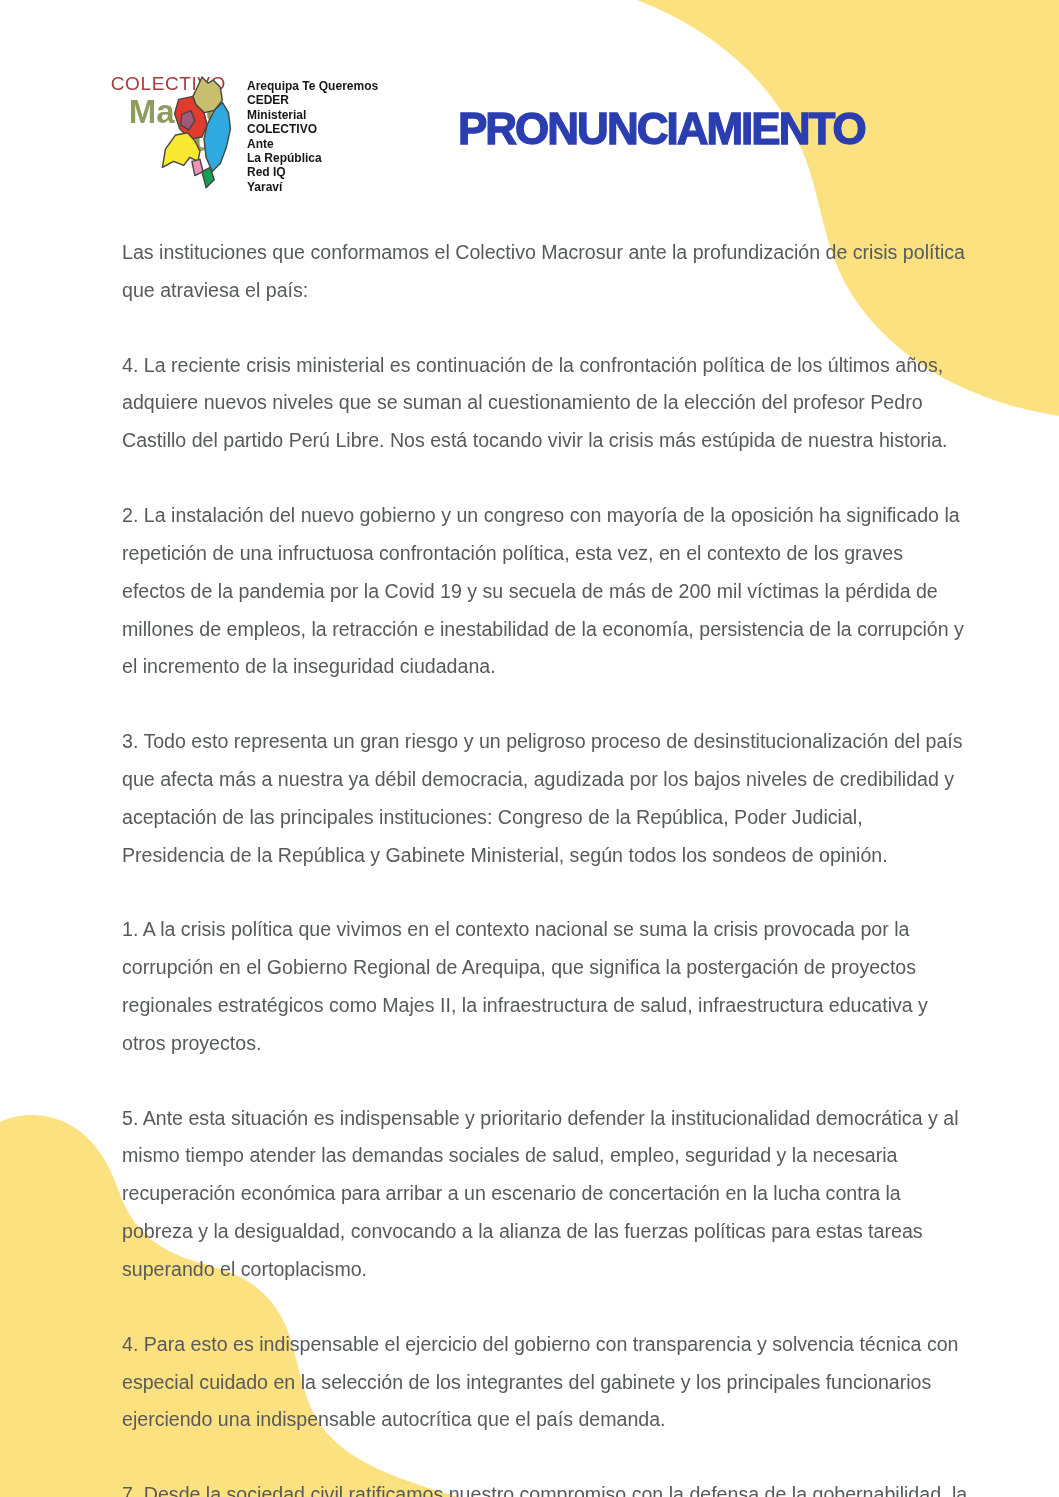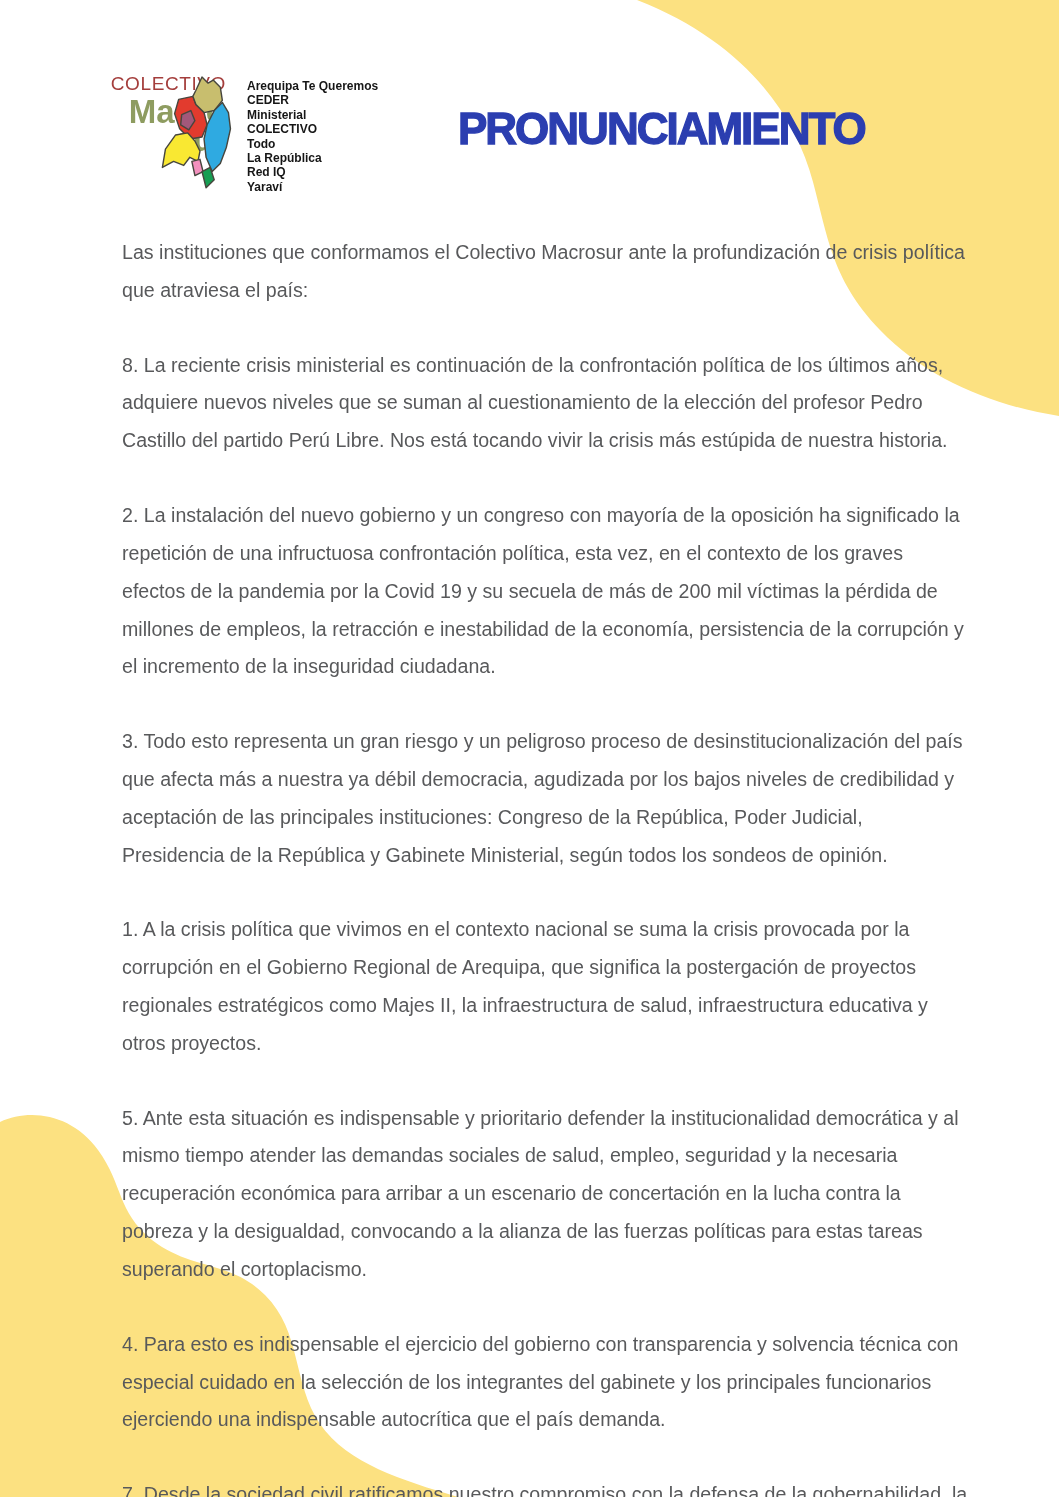--- a/index.html
+++ b/index.html
@@ -93,31 +93,31 @@
     <polygon class="r-plum" points="20,40 29,36 33,46 27,55 19,50"></polygon>
     <polygon class="r-pink" points="30,86 38,84 41,96 33,100"></polygon>
     <polygon class="r-green" points="40,96 48,92 52,104 44,112"></polygon>
   </svg>
 
   <ul class="members">
     <li>Arequipa Te Queremos</li>
     <li>CEDER</li>
     <li>Ministerial</li>
     <li>COLECTIVO</li>
-    <li>Todo</li>
+    <li>Ante</li>
     <li>La República</li>
     <li>Red IQ</li>
     <li>Yaraví</li>
   </ul>
 
   <h1 class="page-title">PRONUNCIAMIENTO</h1>
 
   <main class="statement">
     <p>Las instituciones que conformamos el Colectivo Macrosur ante la profundización de crisis política que atraviesa el país:</p>
-    <p>8. La reciente crisis ministerial es continuación de la confrontación política de los últimos años, adquiere nuevos niveles que se suman al cuestionamiento de la elección del profesor Pedro Castillo del partido Perú Libre. Nos está tocando vivir la crisis más estúpida de nuestra historia.</p>
+    <p>4. La reciente crisis ministerial es continuación de la confrontación política de los últimos años, adquiere nuevos niveles que se suman al cuestionamiento de la elección del profesor Pedro Castillo del partido Perú Libre. Nos está tocando vivir la crisis más estúpida de nuestra historia.</p>
     <p>2. La instalación del nuevo gobierno y un congreso con mayoría de la oposición ha significado la repetición de una infructuosa confrontación política, esta vez, en el contexto de los graves efectos de la pandemia por la Covid 19 y su secuela de más de 200 mil víctimas la pérdida de millones de empleos, la retracción e inestabilidad de la economía, persistencia de la corrupción y el incremento de la inseguridad ciudadana.</p>
     <p>3. Todo esto representa un gran riesgo y un peligroso proceso de desinstitucionalización del país que afecta más a nuestra ya débil democracia, agudizada por los bajos niveles de credibilidad y aceptación de las principales instituciones: Congreso de la República, Poder Judicial, Presidencia de la República y Gabinete Ministerial, según todos los sondeos de opinión.</p>
     <p>1. A la crisis política que vivimos en el contexto nacional se suma la crisis provocada por la corrupción en el Gobierno Regional de Arequipa, que significa la postergación de proyectos regionales estratégicos como Majes II, la infraestructura de salud, infraestructura educativa y otros proyectos.</p>
     <p>5. Ante esta situación es indispensable y prioritario defender la institucionalidad democrática y al mismo tiempo atender las demandas sociales de salud, empleo, seguridad y la necesaria recuperación económica para arribar a un escenario de concertación en la lucha contra la pobreza y la desigualdad, convocando a la alianza de las fuerzas políticas para estas tareas superando el cortoplacismo.</p>
     <p>4. Para esto es indispensable el ejercicio del gobierno con transparencia y solvencia técnica con especial cuidado en la selección de los integrantes del gabinete y los principales funcionarios ejerciendo una indispensable autocrítica que el país demanda.</p>
     <p>7. Desde la sociedad civil ratificamos nuestro compromiso con la defensa de la gobernabilidad, la lucha contra la corrupción y la contribución con las necesidades de las poblaciones vulnerables.</p>
 
   </main>
 
 </div>

